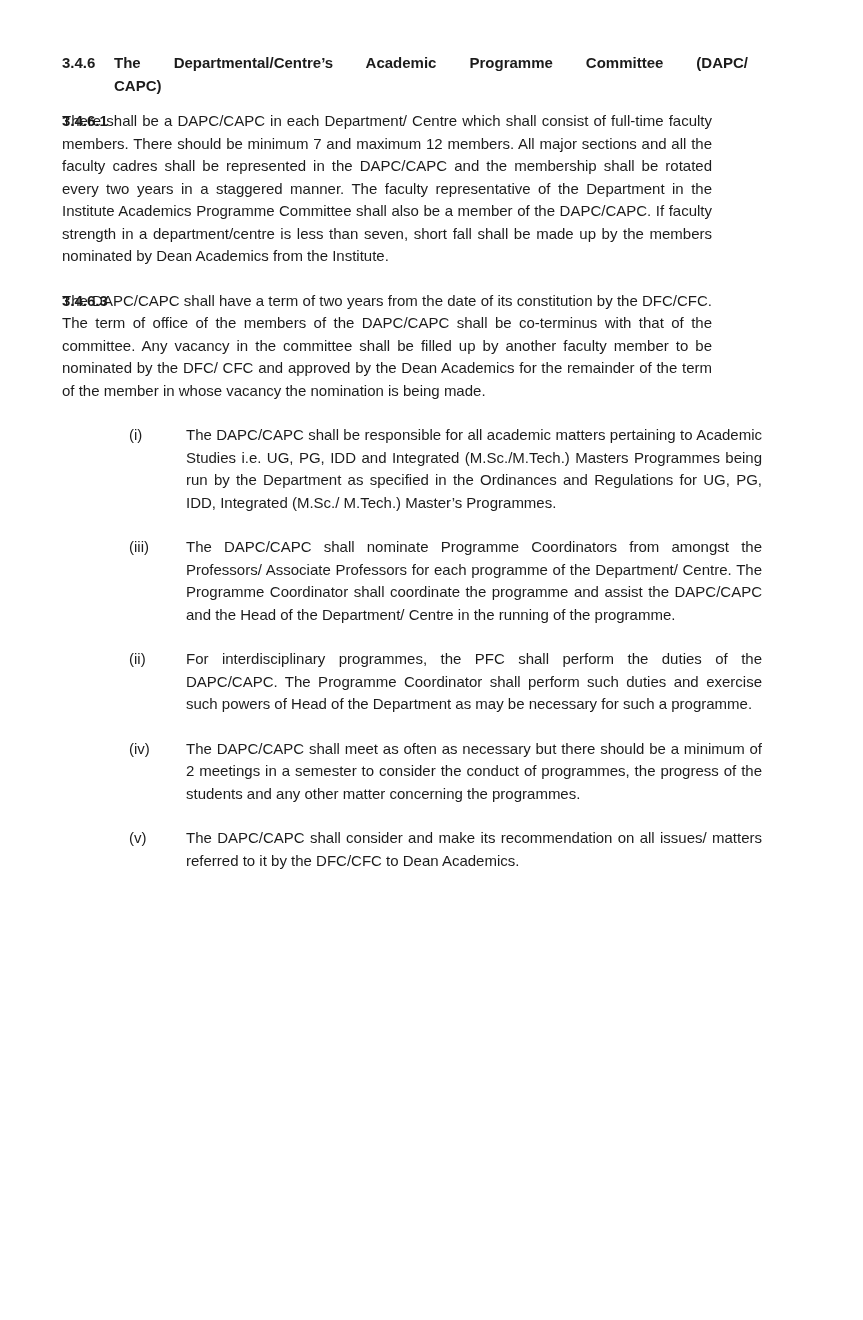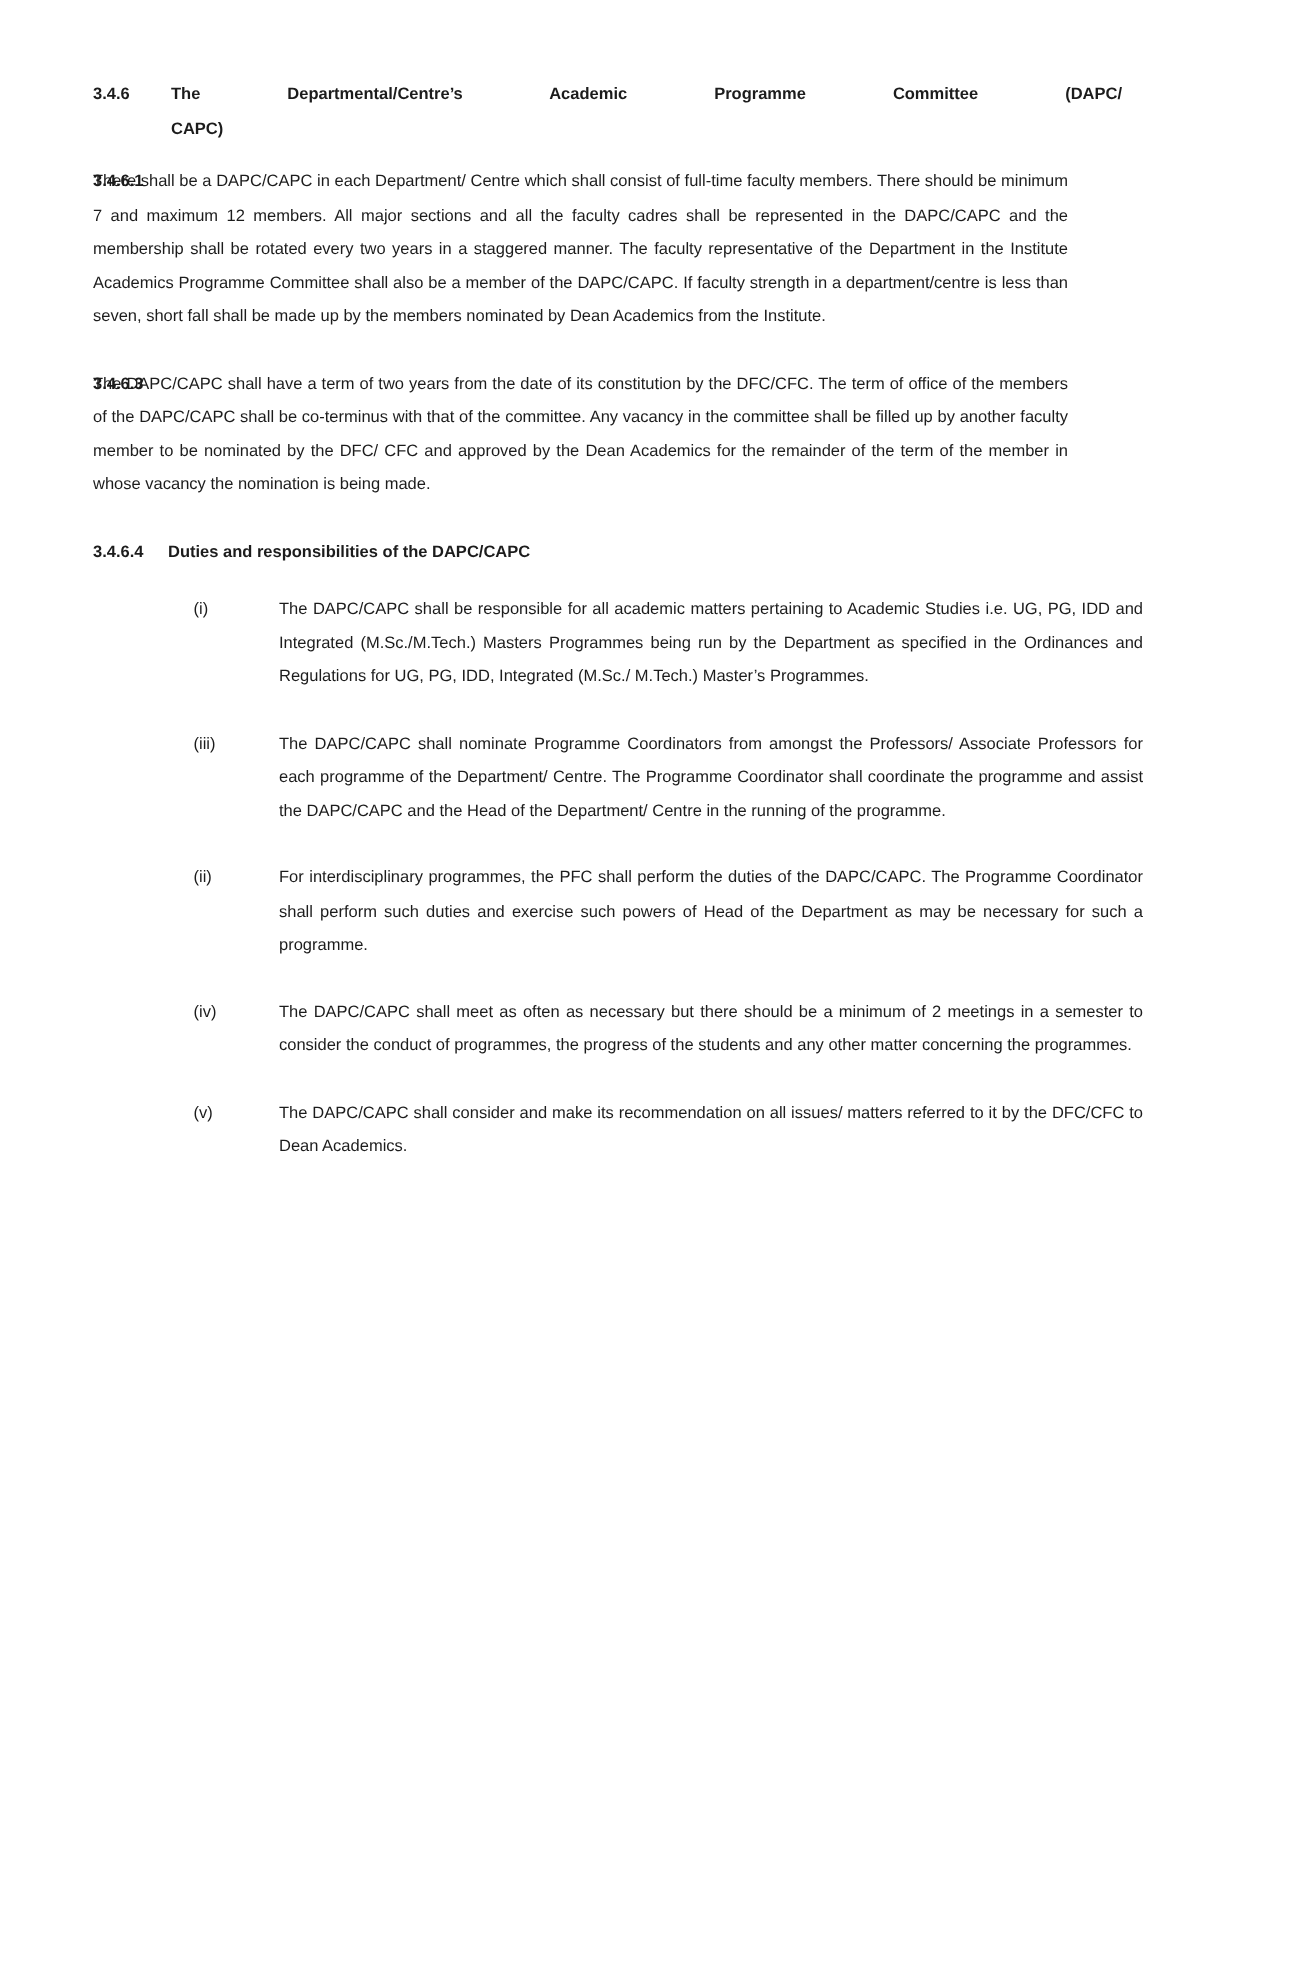--- a/index.html
+++ b/index.html
@@ -11,21 +11,21 @@
     background: #ffffff;
     font-family: "Liberation Sans", "DejaVu Sans", sans-serif;
     color: #1c1c1c;
     overflow: hidden;
   }
   .content {
     position: absolute;
     left: 62px;
     top: 52px;
     width: 700px;
-    font-size: 11px;
+    font-size: 15px;
     line-height: 22.5px;
   }
   .block { position: relative; }
   .num {
     position: absolute;
     left: 0;
     top: 0;
     font-weight: bold;
     white-space: nowrap;
   }
@@ -87,24 +87,20 @@
       <span class="num">3.4.6.1</span>
       <div class="para-text">There shall be a DAPC/CAPC in each Department/ Centre which shall consist of full-time faculty members. There should be minimum 7 and maximum 12 members. All major sections and all the faculty cadres shall be represented in the DAPC/CAPC and the membership shall be rotated every two years in a staggered manner. The faculty representative of the Department in the Institute Academics Programme Committee shall also be a member of the DAPC/CAPC. If faculty strength in a department/centre is less than seven, short fall shall be made up by the members nominated by Dean Academics from the Institute.</div>
     </div>
 
 
     <div class="block para-block">
       <span class="num">3.4.6.3</span>
       <div class="para-text">The DAPC/CAPC shall have a term of two years from the date of its constitution by the DFC/CFC. The term of office of the members of the DAPC/CAPC shall be co-terminus with that of the committee. Any vacancy in the committee shall be filled up by another faculty member to be nominated by the DFC/ CFC and approved by the Dean Academics for the remainder of the term of the member in whose vacancy the nomination is being made.</div>
     </div>
 
-    <div class="block subheading-block">
-      <span class="num">3.4.6.4</span>
-      <div class="subheading-title">Duties and responsibilities of the DAPC/CAPC</div>
-    </div>
 
     <div class="duty-item">
       <span class="duty-marker">(i)</span>
       <div class="duty-text">The DAPC/CAPC shall be responsible for all academic matters pertaining to Academic Studies i.e. UG, PG, IDD and Integrated (M.Sc./M.Tech.) Masters Programmes being run by the Department as specified in the Ordinances and Regulations for UG, PG, IDD, Integrated (M.Sc./ M.Tech.) Master’s Programmes.</div>
     </div>
 
     <div class="duty-item">
       <span class="duty-marker">(iii)</span>
       <div class="duty-text">The DAPC/CAPC shall nominate Programme Coordinators from amongst the Professors/ Associate Professors for each programme of the Department/ Centre. The Programme Coordinator shall coordinate the programme and assist the DAPC/CAPC and the Head of the Department/ Centre in the running of the programme.</div>
     </div>

